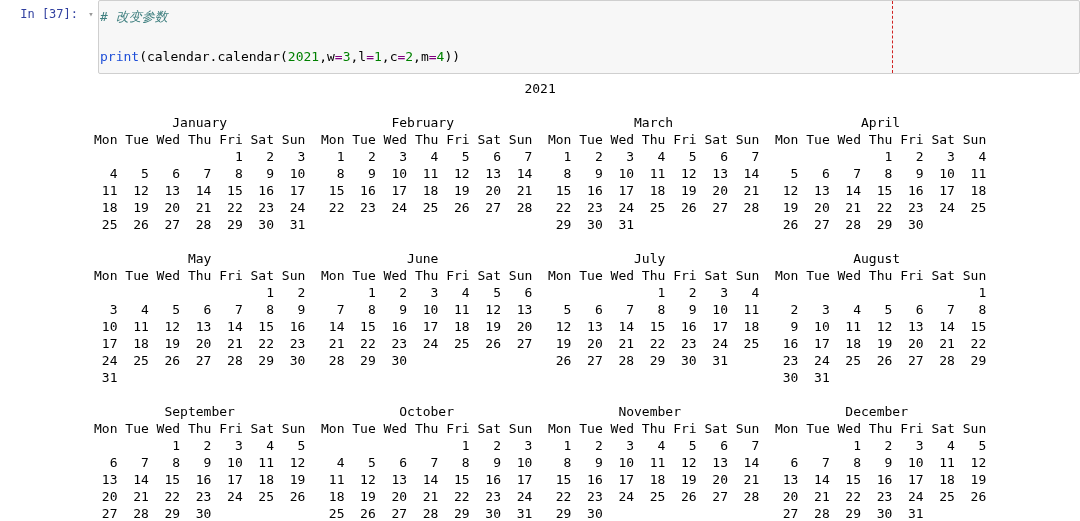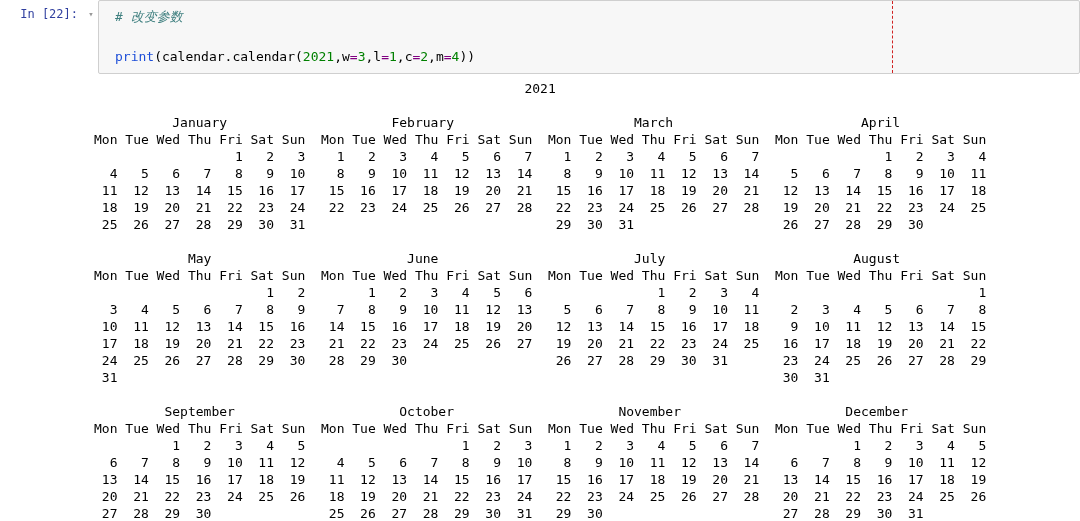--- a/index.html
+++ b/index.html
@@ -1,36 +1,36 @@
 <!DOCTYPE html>
 <html><head>
 <meta charset="utf-8">
 <style>
   html,body{margin:0;padding:0;background:#fff;font-family:Menlo,Consolas,"DejaVu Sans Mono","Courier New",monospace;font-size:13px;color:#000;}
   .nb{width:1080px;height:521px;position:relative;overflow:hidden;}
   .cell{display:flex;align-items:stretch;}
   .prompt{width:78px;padding:7px 6px 0 0;text-align:right;color:#303f9f;font-family:Menlo,Consolas,"DejaVu Sans Mono",monospace;font-size:12px;white-space:nowrap;}
   .collapser{width:14px;display:flex;align-items:flex-start;justify-content:center;padding-top:9px;}
   .collapser span{font-size:9px;color:#999;}
-  .code-area{flex:1;background:#f7f7f7;border:1px solid #cfcfcf;padding:6px 16px;position:relative;border-radius:2px;}
+  .code-area{flex:1;background:#f7f7f7;border:1px solid #cfcfcf;padding:6px 1px;position:relative;border-radius:2px;}
   .code-line{font-family:Menlo,Consolas,"DejaVu Sans Mono",monospace;font-size:13px;line-height:20px;white-space:pre;}
   .c-comment{color:#408080;font-style:italic;}
   .c-builtin{color:#1d4ed8;}
   .c-number{color:#008000;}
   .c-kw{color:#800080;}
   .ruler{position:absolute;top:0;bottom:0;border-left:1px dashed #d02020;left:793px;}
   .output{padding:6px 0 0 94px;}
   pre.cal{margin:0;font-family:Menlo,Consolas,"DejaVu Sans Mono","Courier New",monospace;font-size:13px;line-height:17px;white-space:pre;}
 </style>
 </head>
 <body>
 
 <div class="nb">
   <div class="cell">
-    <div class="prompt">In [22]:</div>
+    <div class="prompt">In [37]:</div>
     <div class="collapser">
         <span>▾</span>
       </div>
     <div class="code-area">
       <div class="ruler"></div>
       <div class="code-line"><span class="c-comment"># 改变参数</span></div>
       <div class="code-line">&nbsp;</div>
       <div class="code-line"><span class="c-builtin">print</span><span>(calendar.calendar(</span><span class="c-number">2021</span><span>,</span><span>w</span><span class="c-kw">=</span><span class="c-number">3</span><span>,</span><span>l</span><span class="c-kw">=</span><span class="c-number">1</span><span>,</span><span>c</span><span class="c-kw">=</span><span class="c-number">2</span><span>,</span><span>m</span><span class="c-kw">=</span><span class="c-number">4</span><span>))</span></div>
     </div>
   </div>

